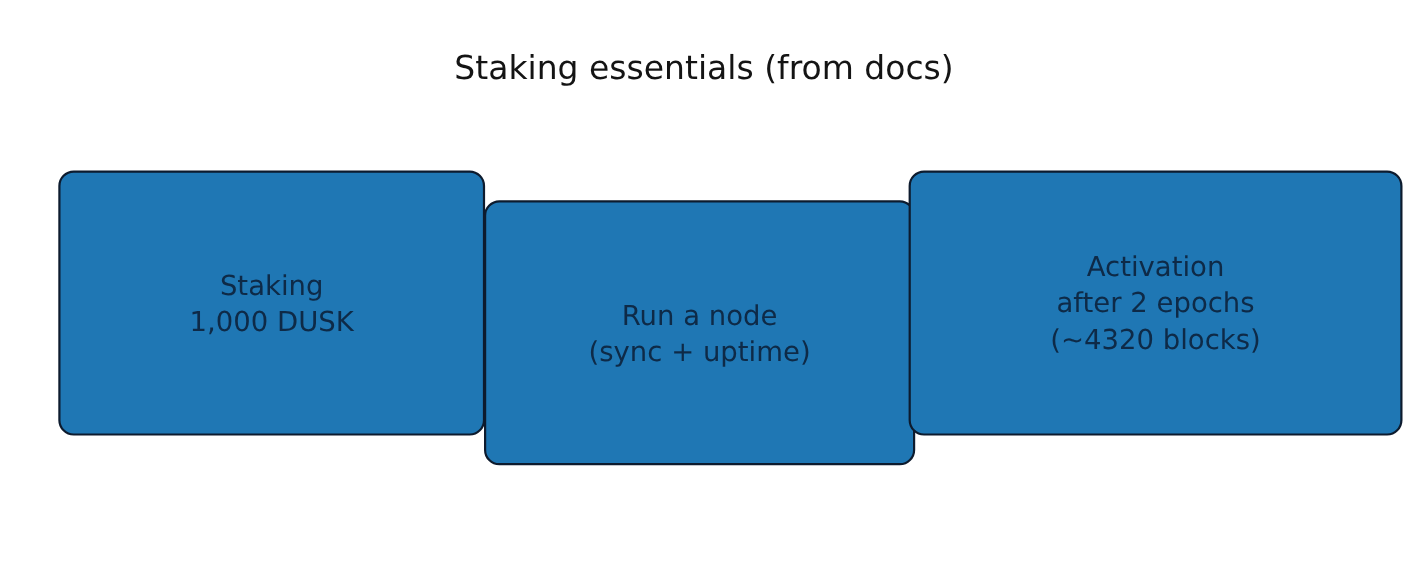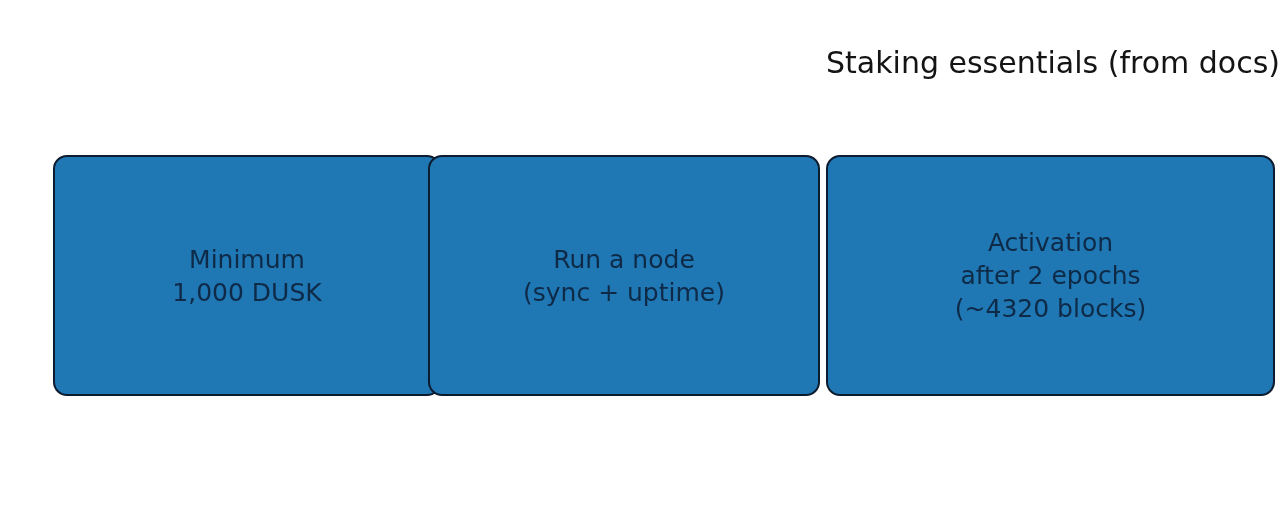--- a/index.html
+++ b/index.html
@@ -17,21 +17,21 @@
   .figure {
     position: absolute;
     inset: 0;
     background: var(--background, #ffffff);
   }
   .title {
     position: absolute;
     top: 44px;
     left: 0;
     width: 100%;
-    text-align: right;
+    text-align: center;
     font-size: 30px;
     line-height: 38px;
     color: var(--title-text, #141414);
   }
   .stake-box {
     position: absolute;
     top: 155px;
     height: 241px;
     box-sizing: border-box;
     background: var(--box-fill, #1f77b4);
@@ -42,31 +42,31 @@
     justify-content: center;
   }
   .stake-box .box-label {
     font-size: 25px;
     line-height: 33px;
     color: var(--box-text, #0e2a47);
     text-align: center;
     white-space: pre-line;
   }
   .box-1 { left: 53px;  width: 388px; }
-  .box-2 { left: 428px; width: 392px; }
+  .box-2 { left: 440px; width: 392px; margin-top: 27px; }
   .box-3 { left: 826px; width: 449px; }
 </style>
 </head>
 <body>
 
 <div class="figure">
   <div class="title">Staking essentials (from docs)</div>
 
   <div class="stake-box box-1">
-    <div class="box-label">Minimum
+    <div class="box-label">Staking
 1,000 DUSK</div>
   </div>
 
   <div class="stake-box box-2">
     <div class="box-label">Run a node
 (sync + uptime)</div>
   </div>
 
   <div class="stake-box box-3">
     <div class="box-label">Activation

